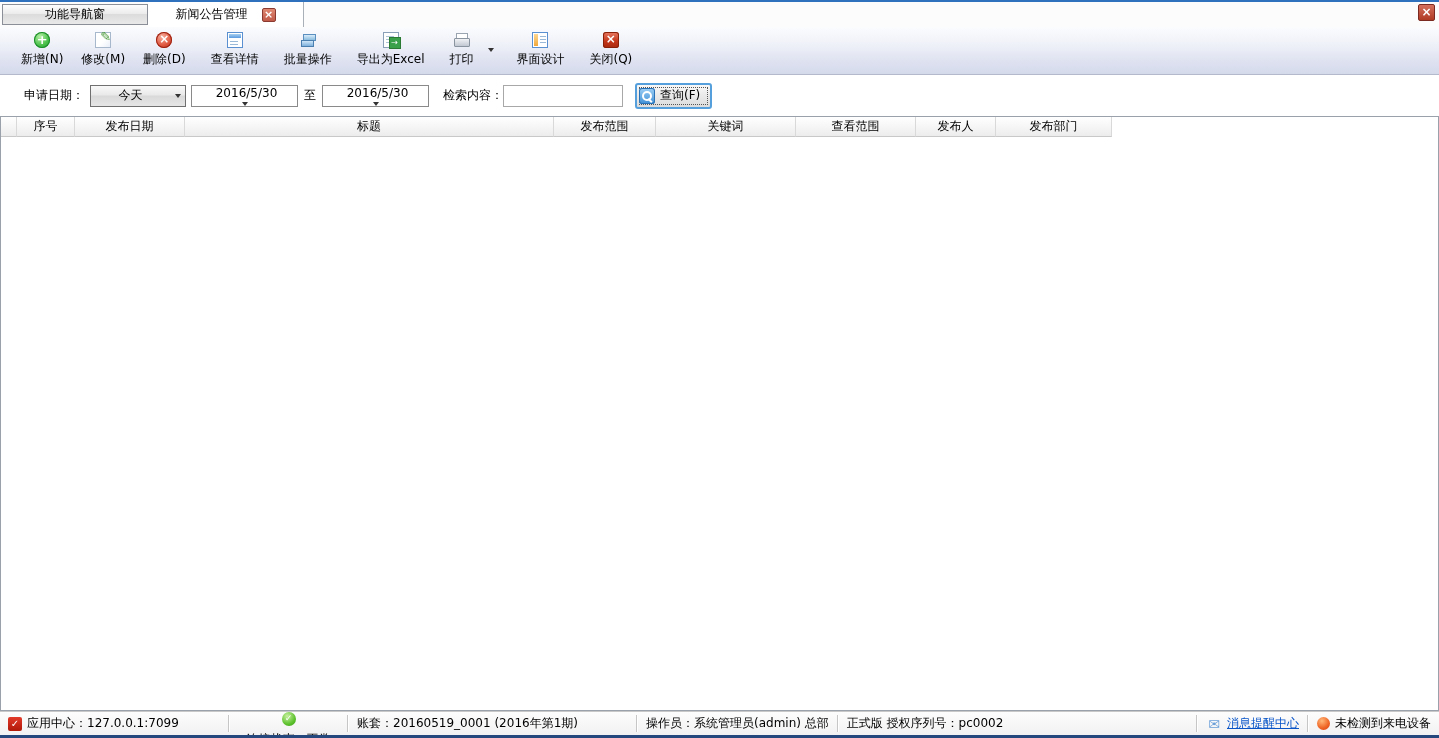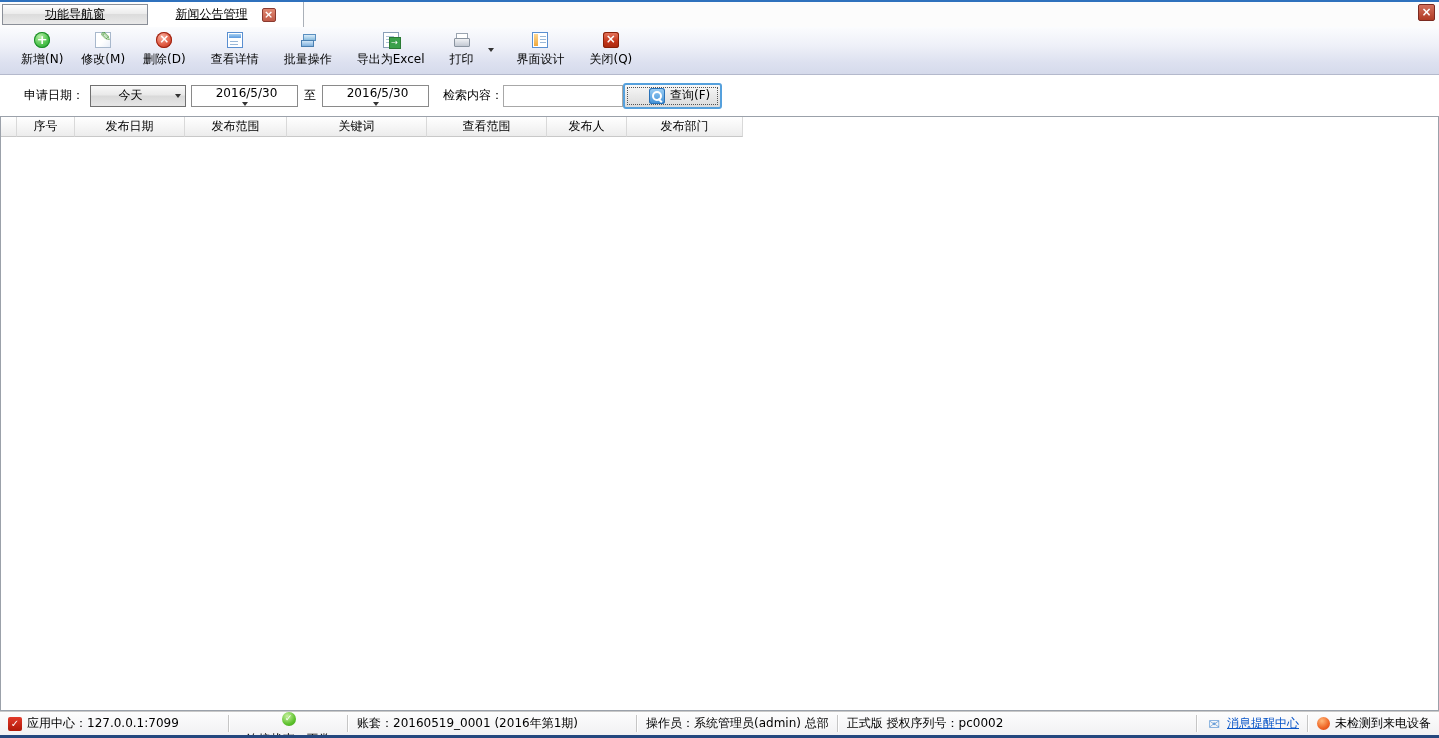--- a/index.html
+++ b/index.html
@@ -2,21 +2,21 @@
 <html><head>
 <meta charset="utf-8">
 <title>新闻公告管理</title>
 <style>
   * { margin:0; padding:0; box-sizing:border-box; }
   html,body { background:#e8e8e8; }
   body { font-family:"DejaVu Sans","Liberation Sans",sans-serif; font-size:12px; color:#000; }
   .app { width:1439px; height:738px; background:#fff; position:relative; display:flex; flex-direction:column; overflow:hidden; }
 
   
-  .tabstrip { height:27px; border-top:2px solid #2f71bd; background:#fcfcfc; display:flex; align-items:stretch; position:relative; flex:0 0 auto;text-decoration:underline; }
+  .tabstrip { height:27px; border-top:2px solid #2f71bd; background:#fcfcfc; display:flex; align-items:stretch; position:relative; flex:0 0 auto; }
   .tab-inactive { margin:2px 0 2px 2px; width:146px; border:1px solid #8a8f98; background:linear-gradient(#fdfdfd,#ececec 45%,#dcdcdc 50%,#e9e9e9); display:flex; align-items:center; justify-content:center; cursor:pointer; }
   .tab-active { width:156px; background:#fff; border-right:1px solid #aab0b8; display:flex; align-items:center; justify-content:center; gap:14px; position:relative; }
   .tabstrip-fill { flex:1; }
   .ic-tabclose { width:14px; height:14px; border:1px solid #8a3a30; border-radius:2px; background:linear-gradient(#e08872,#c05a48); position:relative; cursor:pointer; flex:0 0 auto; }
   .ic-tabclose::before { content:"×"; position:absolute; inset:0; color:#fff; font-weight:bold; font-size:11px; line-height:12px; text-align:center; }
   .ic-topclose { width:17px; height:17px; margin:2px 4px 0 0; align-self:flex-start; border:1px solid #7a2a20; border-radius:2px; background:linear-gradient(#d4705c,#b03a24); position:relative; cursor:pointer; flex:0 0 auto; }
   .ic-topclose::before { content:"×"; position:absolute; inset:0; color:#fff; font-weight:bold; font-size:12px; line-height:15px; text-align:center; }
 
   
   .toolbar { height:48px; flex:0 0 auto; display:flex; align-items:flex-start; background:linear-gradient(#fbfcfe,#eef0f8 40%,#dde1f0 75%,#d5daeb); border-bottom:1px solid #b4b9cc; padding-left:2px; }
@@ -53,21 +53,21 @@
   
   .filterbar { height:41px; flex:0 0 auto; background:#fff; display:flex; align-items:center; padding-left:14px; }
   .flabel { white-space:nowrap;margin-left:10px; }
   .combo { height:22px; border:1px solid #707070; background:linear-gradient(#f9f9f9,#e9e9e9 45%,#d9d9d9 50%,#e6e6e6); display:flex; align-items:center; cursor:pointer; margin-left:6px; }
   .combo .cval { flex:1; text-align:center; padding:0 2px; }
   .combo .carr { width:15px; display:flex; justify-content:center; }
   .datecombo { height:22px; width:107px; border:1px solid #8a8a8a; background:#fff; display:flex; align-items:center; cursor:pointer;flex-direction:column; }
   .datecombo .cval { flex:1; text-align:left; padding-left:4px; }
   .datecombo .carr { width:15px; display:flex; justify-content:center; }
   .txtinput { width:120px; height:22px; border:1px solid #a8a8a8; background:#fff; font:inherit; padding:0 4px; outline:none; }
-  .btn-query { height:26px; display:flex; align-items:center; gap:5px; padding:0 10px 0 24px; border:2px solid #55a0dc; border-radius:3px; background:linear-gradient(#f8f8f8,#e9e9e9 50%,#dcdcdc); cursor:pointer; font:inherit; outline:1px dotted #555; outline-offset:-5px;text-align:center; }
+  .btn-query { margin-left:12px; height:26px; display:flex; align-items:center; gap:5px; padding:0 10px 0 2px; border:2px solid #55a0dc; border-radius:3px; background:linear-gradient(#f8f8f8,#e9e9e9 50%,#dcdcdc); cursor:pointer; font:inherit; outline:1px dotted #555; outline-offset:-5px;text-align:center; }
   .ic-search16 { border-radius:3px; background:linear-gradient(#9ed0f5,#3f8fd6); box-shadow:inset 0 0 0 1px #2a72b8; }
   .ic-search16::before { content:""; position:absolute; left:3px; top:3px; width:6px; height:6px; border:2px solid #fff; border-radius:50%; }
   .ic-search16::after { content:""; position:absolute; left:10px; top:10px; width:5px; height:2px; background:#fff; transform:rotate(45deg); transform-origin:0 0; }
 
   
   .grid { flex:1; border:1px solid #9ba1aa; background:#fff; display:flex; flex-direction:column; overflow:hidden; }
   .grid-header { display:flex; height:20px; flex:0 0 auto; }
   .gh-cell { background:linear-gradient(#ffffff,#f5f5f5 55%,#ececec); border-right:1px solid #d9d9d9; border-bottom:1px solid #c8c8c8; display:flex; align-items:center; justify-content:center; cursor:pointer; overflow:hidden; white-space:nowrap; flex:0 0 auto; }
   .gh-fill { flex:1; background:#fff; }
   .grid-body { flex:1; background:#fff; }
@@ -196,20 +196,21 @@
       <span class="ic ic-search16"></span>
       <span>查询(F)</span>
     </button>
   </div>
 
   <div class="grid">
     <div class="grid-header">
       <div class="gh-cell" style="width:16px;"></div>
       <div class="gh-cell" style="width:58px;">序号</div>
       <div class="gh-cell" style="width:110px;">发布日期</div>
+      <div class="gh-cell" style="width:369px;">标题</div>
       <div class="gh-cell" style="width:102px;">发布范围</div>
       <div class="gh-cell" style="width:140px;">关键词</div>
       <div class="gh-cell" style="width:120px;">查看范围</div>
       <div class="gh-cell" style="width:80px;">发布人</div>
       <div class="gh-cell" style="width:116px;">发布部门</div>
       <div class="gh-fill"></div>
     </div>
     <div class="grid-body"></div>
   </div>
 

